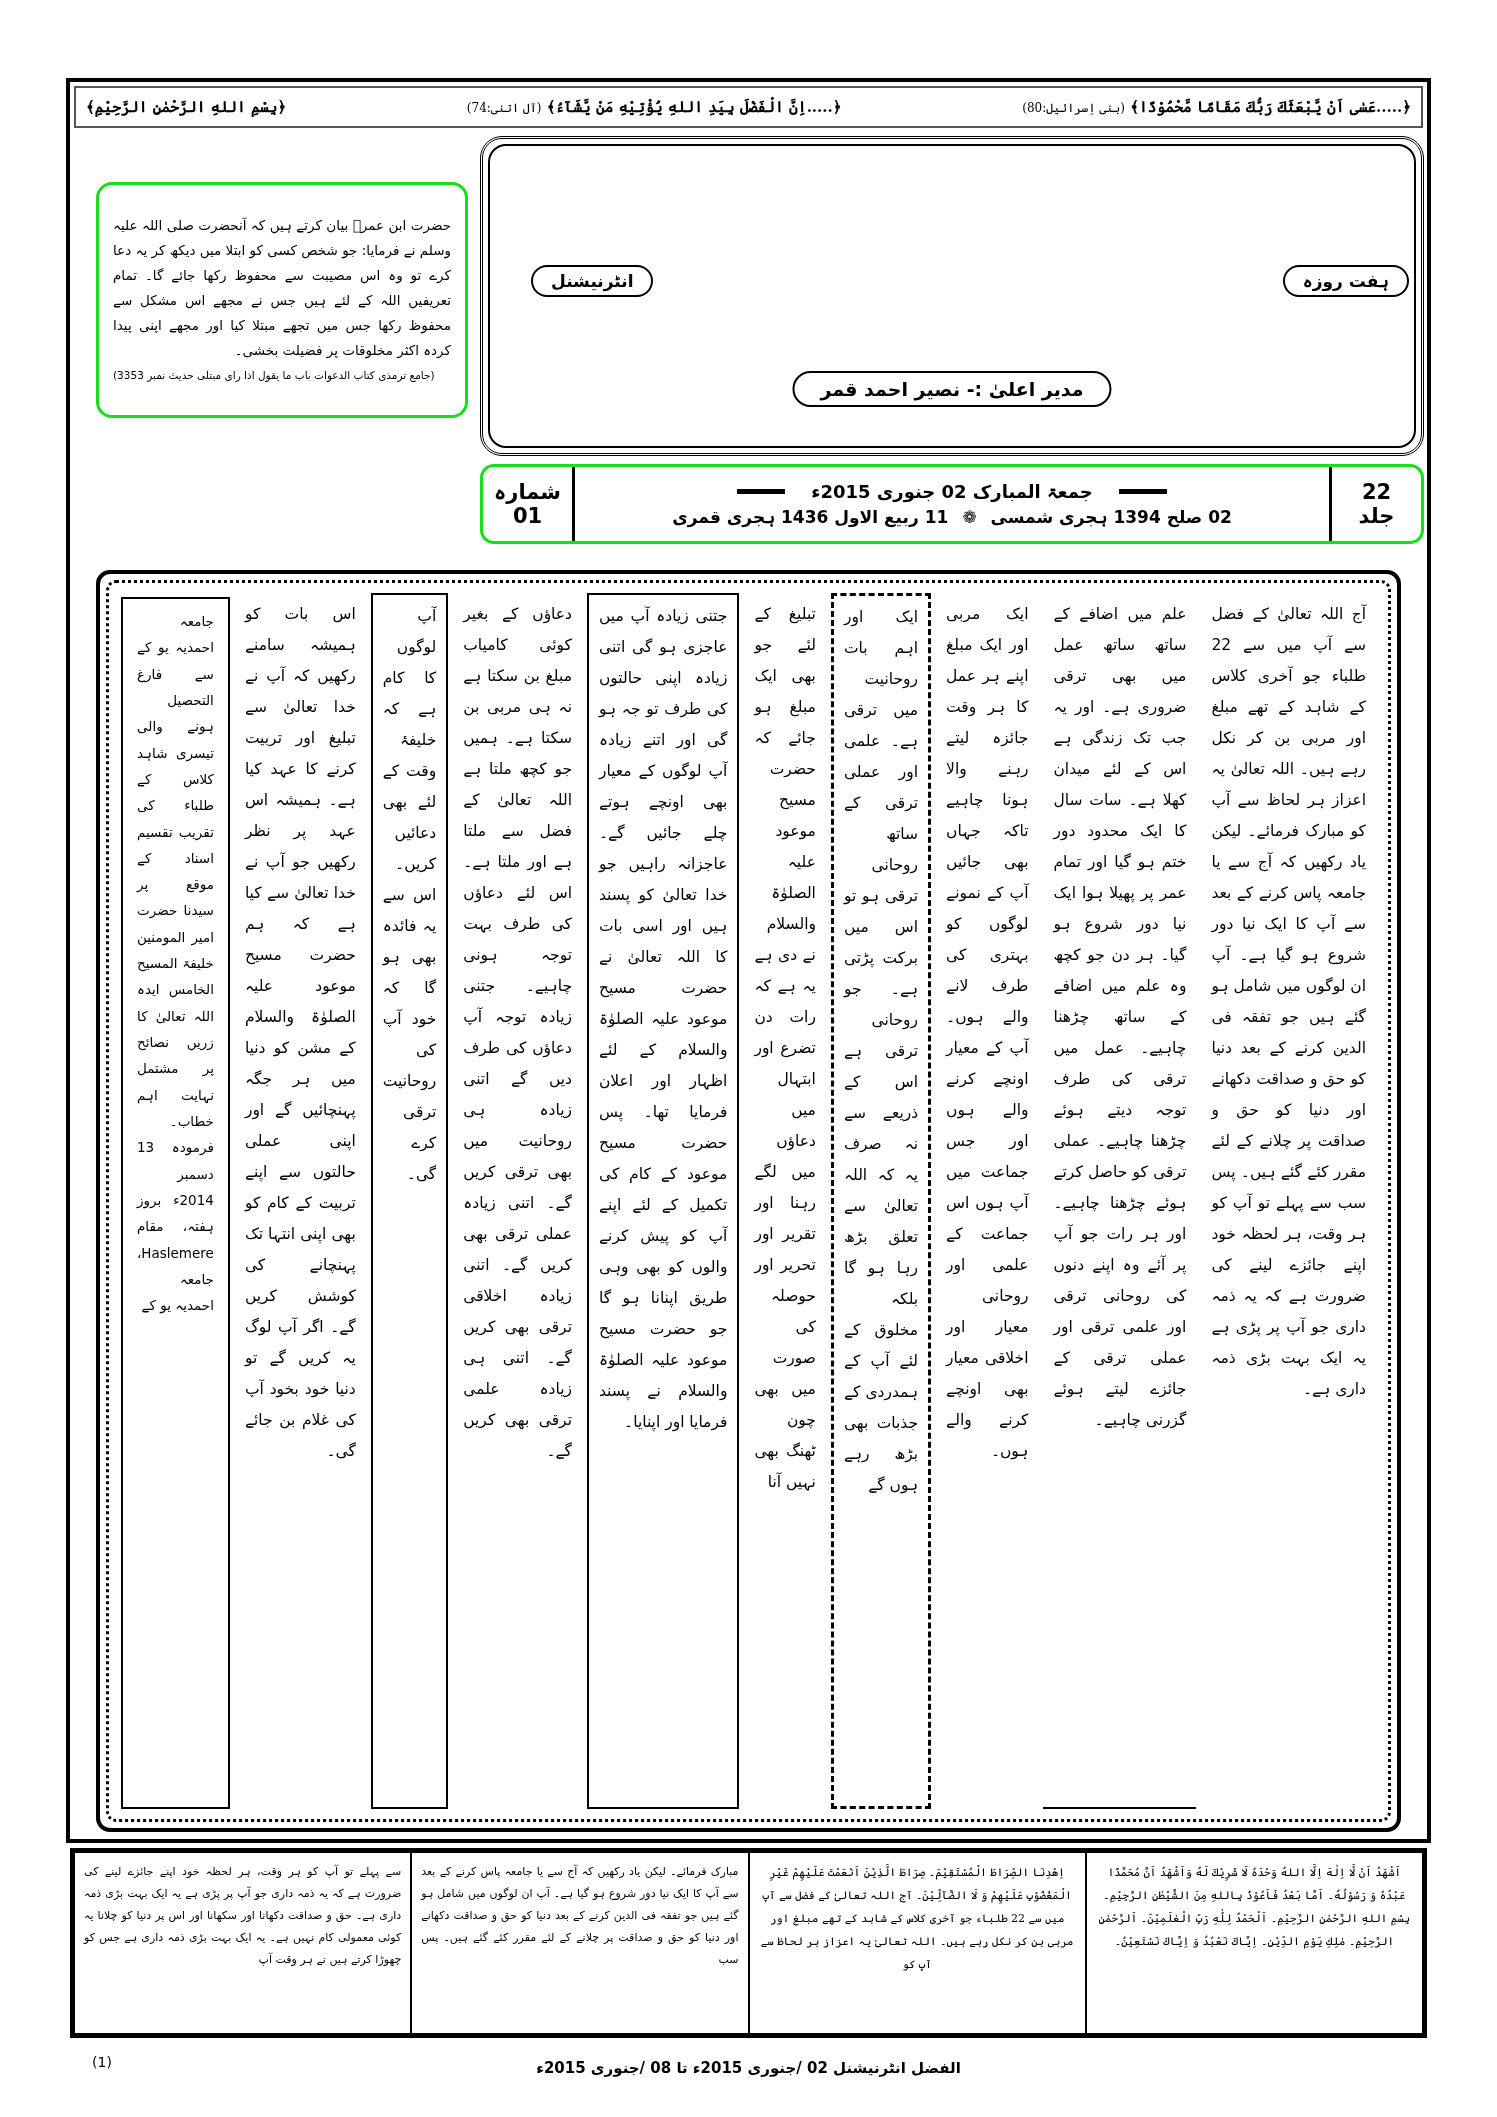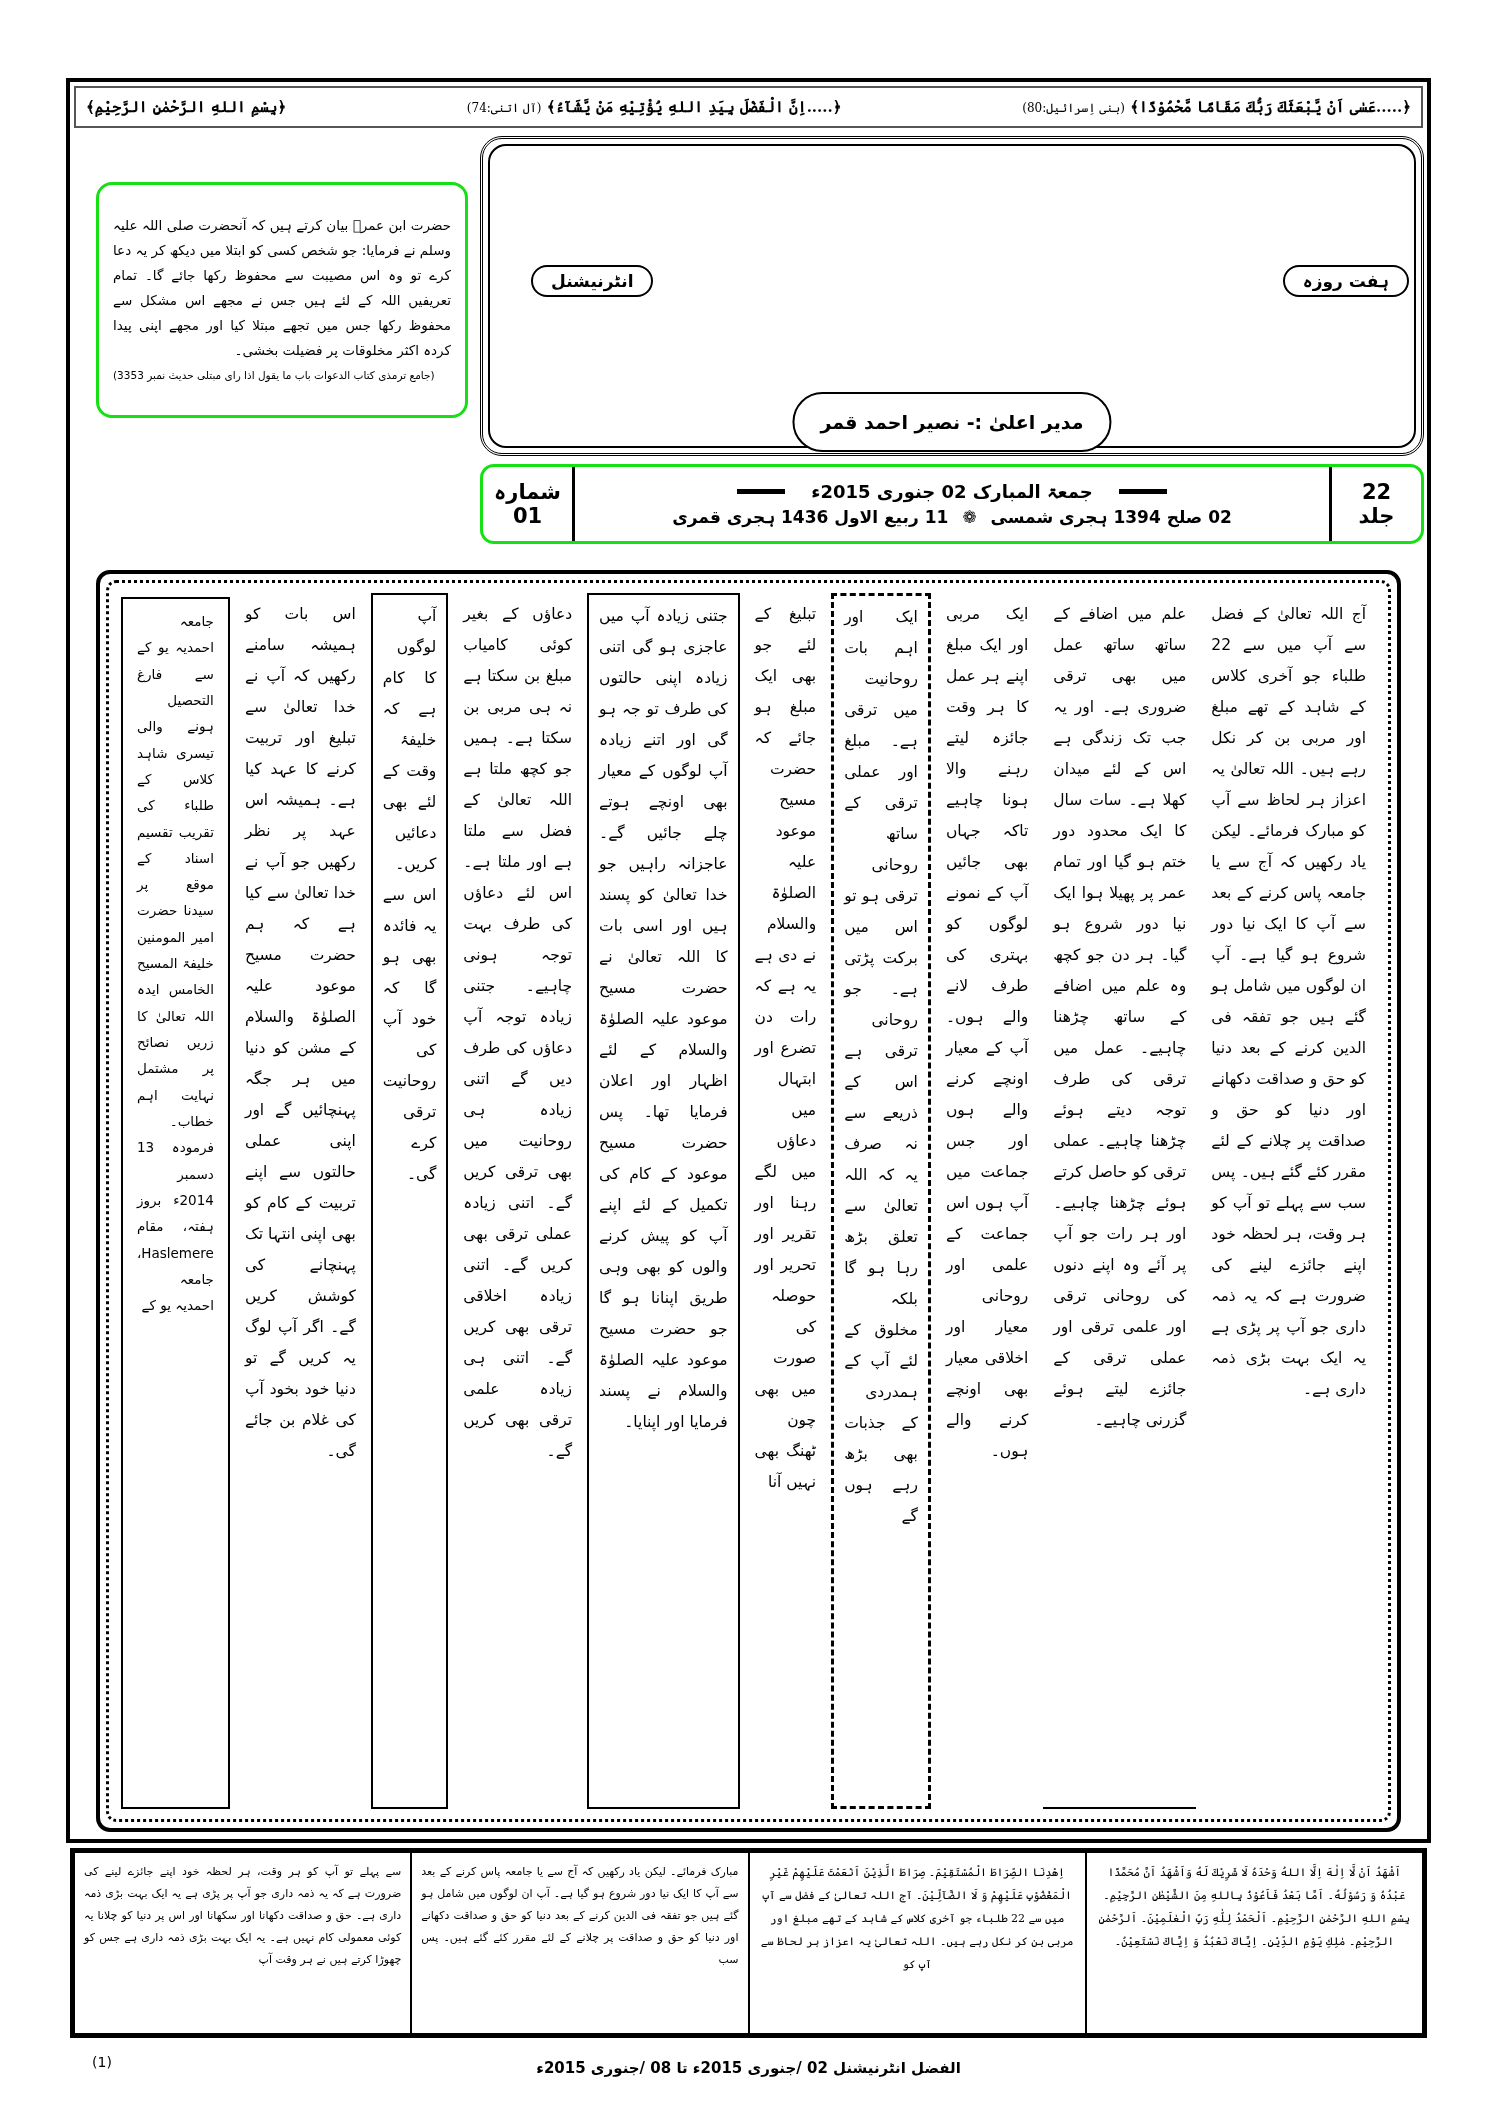--- a/index.html
+++ b/index.html
@@ -60,21 +60,21 @@
     background:#fff;
     padding:4px 18px;
     font-size:17px; font-weight:bold;
     font-family:"DejaVu Sans", sans-serif;
     white-space:nowrap;
   }
   .pill.haft { right:12px; top:126px; }
   .pill.intl { left:48px; top:126px; }
   .pill.editor{
     left:50%; transform:translateX(-50%);
-    top:232px; font-size:19px; padding:17px 26px;margin-top:21px;
+    top:232px; font-size:19px; padding:5px 26px;
   }
 
   
   .prayer-box{
     position:absolute; left:96px; top:182px; width:372px; height:236px;
     border:3px solid #14e014; border-radius:16px;
     background:#fff;
     padding:12px 14px 8px 14px;
   }
   .prayer-oval{
@@ -237,21 +237,21 @@
       <span>شمارہ</span>
       <span>01</span>
     </div>
   </div>
 
   <div class="article">
     <div class="article-inner">
       <div class="para plain">آج اللہ تعالیٰ کے فضل سے آپ میں سے 22 طلباء جو آخری کلاس کے شاہد کے تھے مبلغ اور مربی بن کر نکل رہے ہیں۔ اللہ تعالیٰ یہ اعزاز ہر لحاظ سے آپ کو مبارک فرمائے۔ لیکن یاد رکھیں کہ آج سے یا جامعہ پاس کرنے کے بعد سے آپ کا ایک نیا دور شروع ہو گیا ہے۔ آپ ان لوگوں میں شامل ہو گئے ہیں جو تفقہ فی الدین کرنے کے بعد دنیا کو حق و صداقت دکھانے اور دنیا کو حق و صداقت پر چلانے کے لئے مقرر کئے گئے ہیں۔ پس سب سے پہلے تو آپ کو ہر وقت، ہر لحظہ خود اپنے جائزے لینے کی ضرورت ہے کہ یہ ذمہ داری جو آپ پر پڑی ہے یہ ایک بہت بڑی ذمہ داری ہے۔</div>
       <div class="para underlined">علم میں اضافے کے ساتھ ساتھ عمل میں بھی ترقی ضروری ہے۔ اور یہ جب تک زندگی ہے اس کے لئے میدان کھلا ہے۔ سات سال کا ایک محدود دور ختم ہو گیا اور تمام عمر پر پھیلا ہوا ایک نیا دور شروع ہو گیا۔ ہر دن جو کچھ وہ علم میں اضافے کے ساتھ چڑھنا چاہیے۔ عمل میں ترقی کی طرف توجہ دیتے ہوئے چڑھنا چاہیے۔ عملی ترقی کو حاصل کرتے ہوئے چڑھنا چاہیے۔ اور ہر رات جو آپ پر آئے وہ اپنے دنوں کی روحانی ترقی اور علمی ترقی اور عملی ترقی کے جائزے لیتے ہوئے گزرنی چاہیے۔</div>
       <div class="para plain">ایک مربی اور ایک مبلغ اپنے ہر عمل کا ہر وقت جائزہ لیتے رہنے والا ہونا چاہیے تاکہ جہاں بھی جائیں آپ کے نمونے لوگوں کو بہتری کی طرف لانے والے ہوں۔ آپ کے معیار اونچے کرنے والے ہوں اور جس جماعت میں آپ ہوں اس جماعت کے علمی اور روحانی معیار اور اخلاقی معیار بھی اونچے کرنے والے ہوں۔</div>
-      <div class="para boxed-dashed">ایک اور اہم بات روحانیت میں ترقی ہے۔ مبلغ اور عملی ترقی کے ساتھ روحانی ترقی ہو تو اس میں برکت پڑتی ہے۔ جو روحانی ترقی ہے اس کے ذریعے سے نہ صرف یہ کہ اللہ تعالیٰ سے تعلق بڑھ رہا ہو گا بلکہ مخلوق کے لئے آپ کے ہمدردی کے جذبات بھی بڑھ رہے ہوں گے</div>
+      <div class="para boxed-dashed">ایک اور اہم بات روحانیت میں ترقی ہے۔ علمی اور عملی ترقی کے ساتھ روحانی ترقی ہو تو اس میں برکت پڑتی ہے۔ جو روحانی ترقی ہے اس کے ذریعے سے نہ صرف یہ کہ اللہ تعالیٰ سے تعلق بڑھ رہا ہو گا بلکہ مخلوق کے لئے آپ کے ہمدردی کے جذبات بھی بڑھ رہے ہوں گے</div>
       <div class="para plain">تبلیغ کے لئے جو بھی ایک مبلغ ہو جائے کہ حضرت مسیح موعود علیہ الصلوٰۃ والسلام نے دی ہے یہ ہے کہ رات دن تضرع اور ابتہال میں دعاؤں میں لگے رہنا اور تقریر اور تحریر اور حوصلہ کی صورت میں بھی چون ٹھنگ بھی نہیں آنا</div>
       <div class="para boxed">جتنی زیادہ آپ میں عاجزی ہو گی اتنی زیادہ اپنی حالتوں کی طرف تو جہ ہو گی اور اتنے زیادہ آپ لوگوں کے معیار بھی اونچے ہوتے چلے جائیں گے۔ عاجزانہ راہیں جو خدا تعالیٰ کو پسند ہیں اور اسی بات کا اللہ تعالیٰ نے حضرت مسیح موعود علیہ الصلوٰۃ والسلام کے لئے اظہار اور اعلان فرمایا تھا۔ پس حضرت مسیح موعود کے کام کی تکمیل کے لئے اپنے آپ کو پیش کرنے والوں کو بھی وہی طریق اپنانا ہو گا جو حضرت مسیح موعود علیہ الصلوٰۃ والسلام نے پسند فرمایا اور اپنایا۔</div>
       <div class="para plain">دعاؤں کے بغیر کوئی کامیاب مبلغ بن سکتا ہے نہ ہی مربی بن سکتا ہے۔ ہمیں جو کچھ ملتا ہے اللہ تعالیٰ کے فضل سے ملتا ہے اور ملتا ہے۔ اس لئے دعاؤں کی طرف بہت توجہ ہونی چاہیے۔ جتنی زیادہ توجہ آپ دعاؤں کی طرف دیں گے اتنی زیادہ ہی روحانیت میں بھی ترقی کریں گے۔ اتنی زیادہ عملی ترقی بھی کریں گے۔ اتنی زیادہ اخلاقی ترقی بھی کریں گے۔ اتنی ہی زیادہ علمی ترقی بھی کریں گے۔</div>
       <div class="para boxed">آپ لوگوں کا کام ہے کہ خلیفۂ وقت کے لئے بھی دعائیں کریں۔ اس سے یہ فائدہ بھی ہو گا کہ خود آپ کی روحانیت ترقی کرے گی۔</div>
       <div class="para plain">اس بات کو ہمیشہ سامنے رکھیں کہ آپ نے خدا تعالیٰ سے تبلیغ اور تربیت کرنے کا عہد کیا ہے۔ ہمیشہ اس عہد پر نظر رکھیں جو آپ نے خدا تعالیٰ سے کیا ہے کہ ہم حضرت مسیح موعود علیہ الصلوٰۃ والسلام کے مشن کو دنیا میں ہر جگہ پہنچائیں گے اور اپنی عملی حالتوں سے اپنے تربیت کے کام کو بھی اپنی انتہا تک پہنچانے کی کوشش کریں گے۔ اگر آپ لوگ یہ کریں گے تو دنیا خود بخود آپ کی غلام بن جائے گی۔</div>
       <div class="attrib-box">جامعہ احمدیہ یو کے سے فارغ التحصیل ہونے والی تیسری شاہد کلاس کے طلباء کی تقریب تقسیم اسناد کے موقع پر سیدنا حضرت امیر المومنین خلیفۃ المسیح الخامس ایدہ اللہ تعالیٰ کا زریں نصائح پر مشتمل نہایت اہم خطاب۔ فرمودہ 13 دسمبر 2014ء بروز ہفتہ، مقام Haslemere، جامعہ احمدیہ یو کے</div>
     </div>
   </div>
 
   <div class="bottom-cols">

